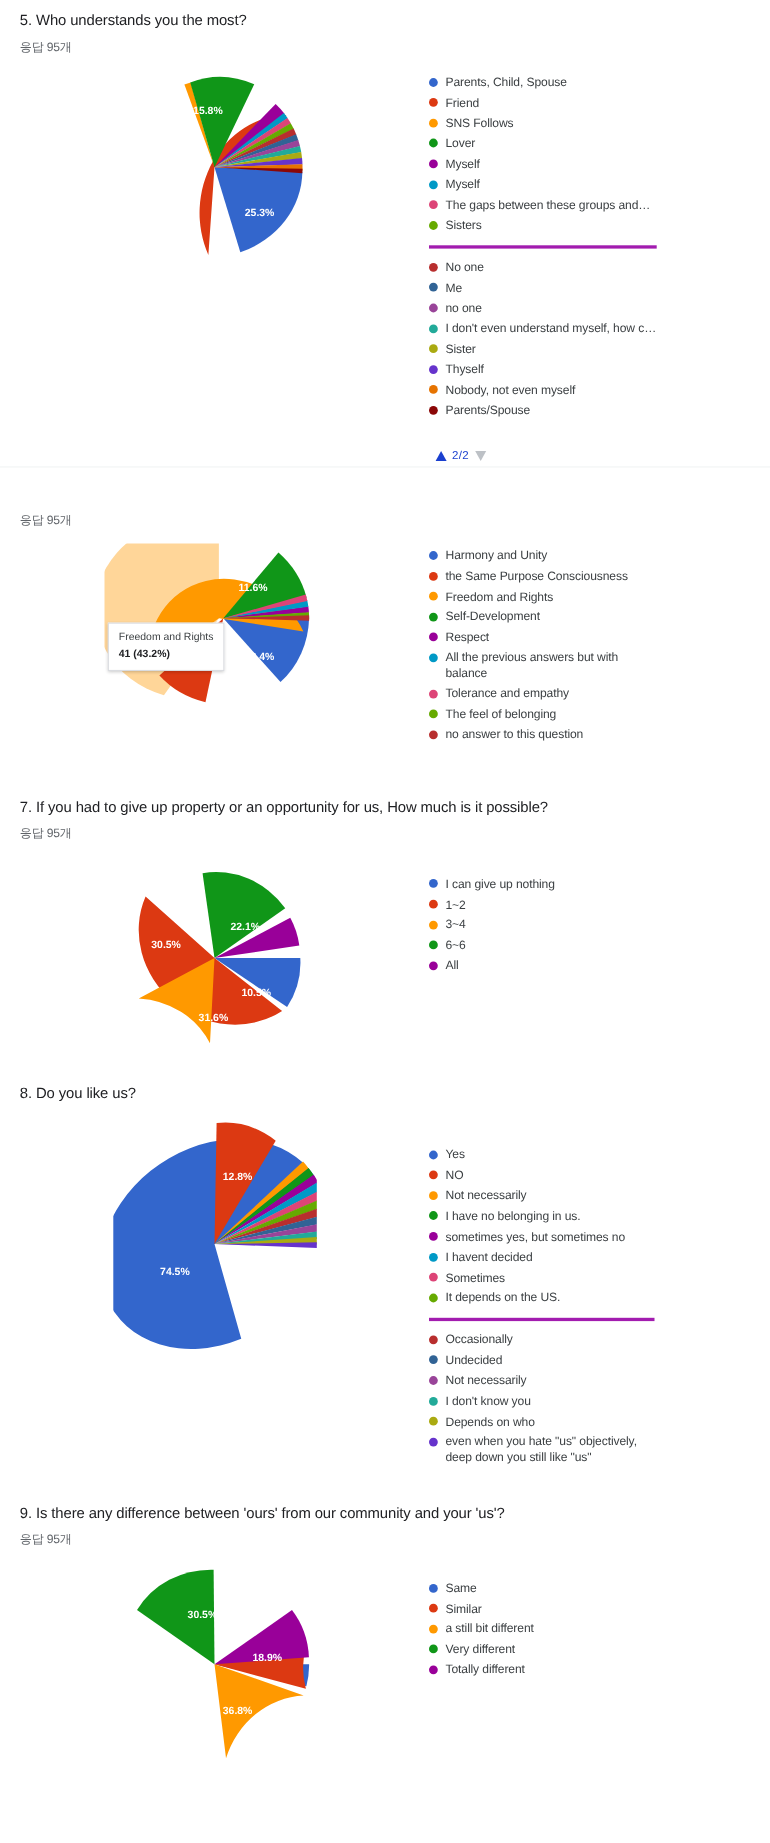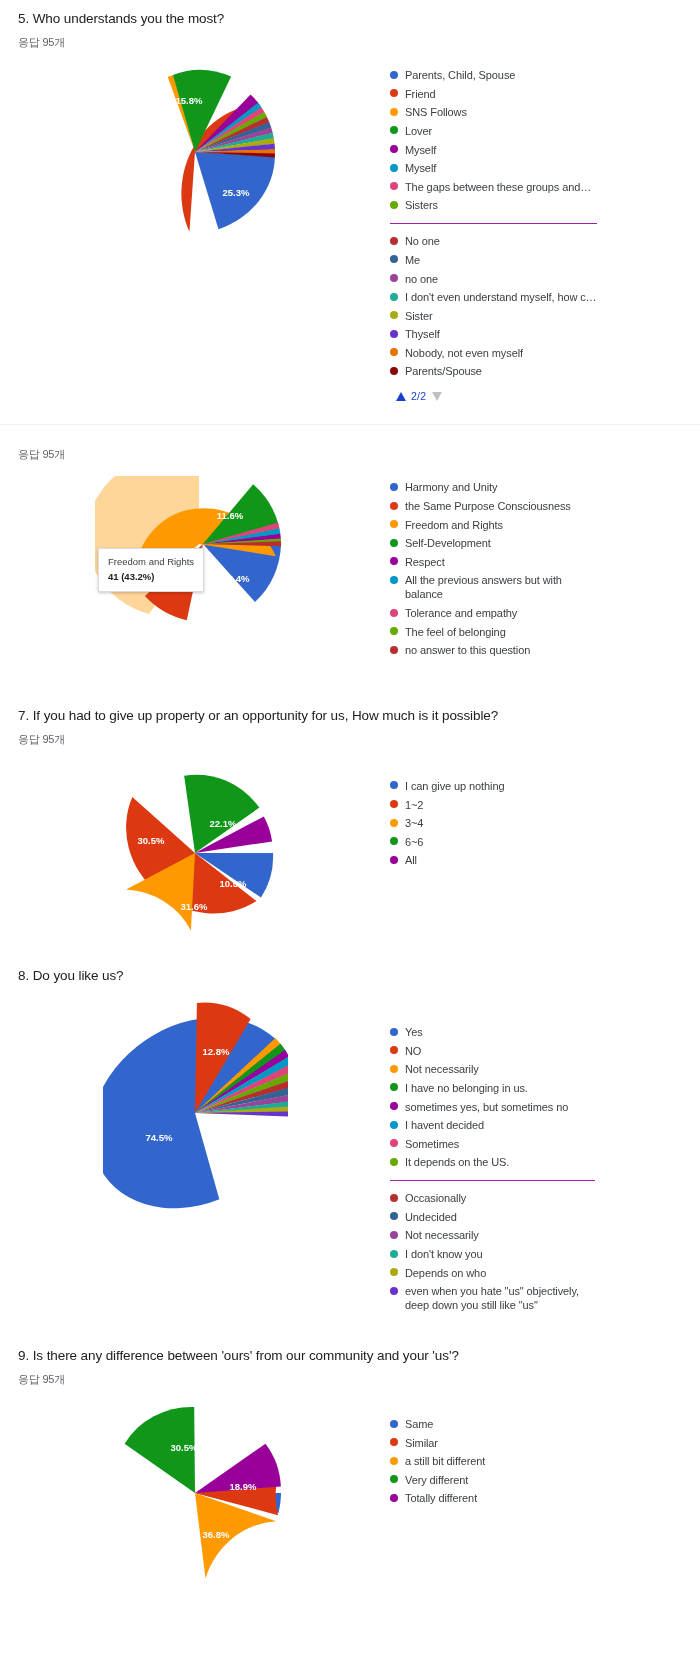--- a/index.html
+++ b/index.html
@@ -50,42 +50,42 @@
     fill: #ffffff;
   }
   .legend {
     flex: 0 0 auto;
     padding-top: 4px;
   }
   .legend-group + .legend-group {
     margin-top: 11px;
     padding-top: 10px;
   }
-  .legend-group.sep { border-top: 1px solid #a21caf; }
+  .legend-group.sep { border-top: 3px solid #a21caf; }
   .legend-item {
     display: flex;
     align-items: flex-start;
     margin-bottom: 4.5px;
     font-size: 11px;
     color: #3c4043;
     line-height: 1.28;
     letter-spacing: -0.1px;
   }
   .legend-dot {
     width: 8px; height: 8px;
     border-radius: 50%;
     flex: 0 0 auto;
     margin-right: 7px;
     margin-top: 2.5px;
   }
   .legend-text { max-width: 205px; }
   .pager {
     display: flex;
     align-items: center;
-    margin-top: 12px;
+    margin-top: 28px;
     font-size: 10.5px;
     color: #1a237e;
     padding-left: 6px;
   }
   .tri {
     width: 0; height: 0;
     border-left: 5.5px solid transparent;
     border-right: 5.5px solid transparent;
   }
   .tri-up { border-bottom: 9px solid #1a3fcf; margin-right: 5px; }

